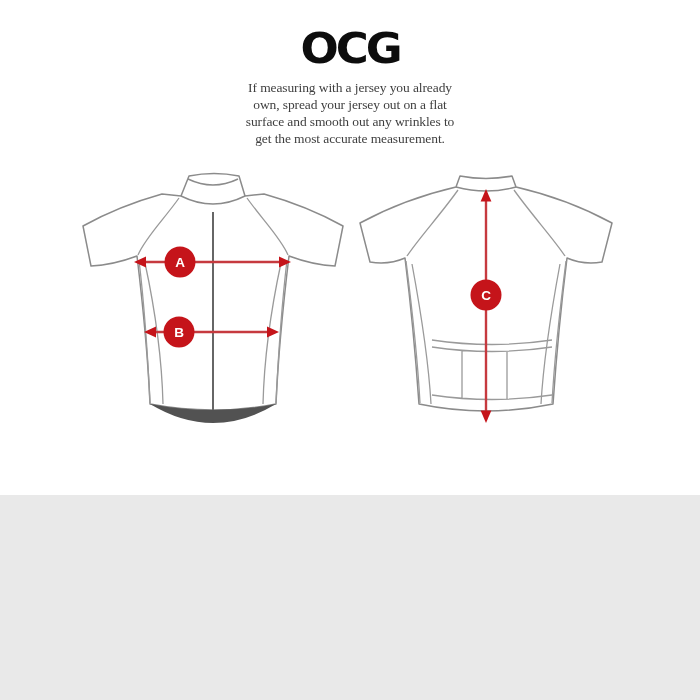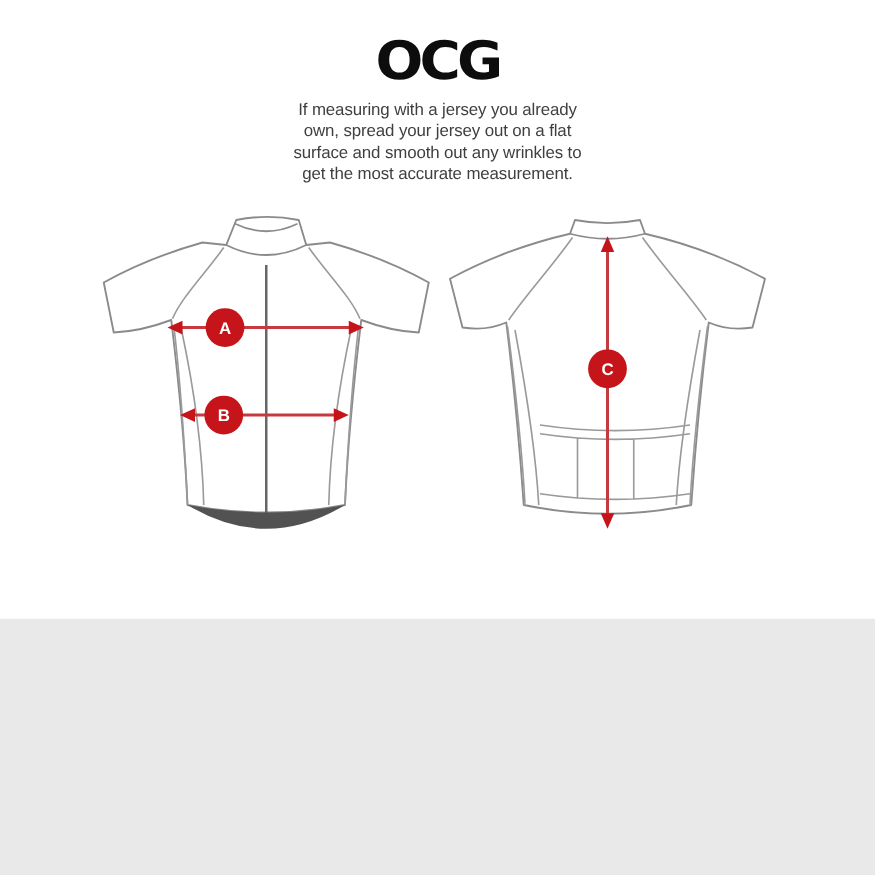--- a/index.html
+++ b/index.html
@@ -10,21 +10,21 @@
 
   
   .logo{
     position:absolute;top:22px;left:0;width:100%;text-align:center;
     font-family:"DejaVu Sans",sans-serif;font-weight:900;font-size:45px;
     letter-spacing:-3px;color:#0d0d0d;transform:scaleY(.94);
   }
   .intro{
     position:absolute;top:79px;left:0;width:100%;text-align:center;
     font-size:13.5px;line-height:17px;letter-spacing:-.1px;color:#3f3f3f;
-    white-space:pre-line;margin:0;
+    white-space:pre-line;margin:0;font-family:Liberation Serif, serif;
   }
 
   
   .jersey{position:absolute;top:166px;width:272px;height:265px;}
   .jersey.front{left:77px;}
   .jersey.back{left:355px;}
   .outline{fill:#ffffff;stroke:#8b8b8b;stroke-width:1.5;stroke-linejoin:round;}
   .detail{fill:none;stroke:#9a9a9a;stroke-width:1.3;}
   .collarline{fill:none;stroke:#8b8b8b;stroke-width:1.4;}
   .zipper{fill:none;stroke:#666666;stroke-width:2;}

